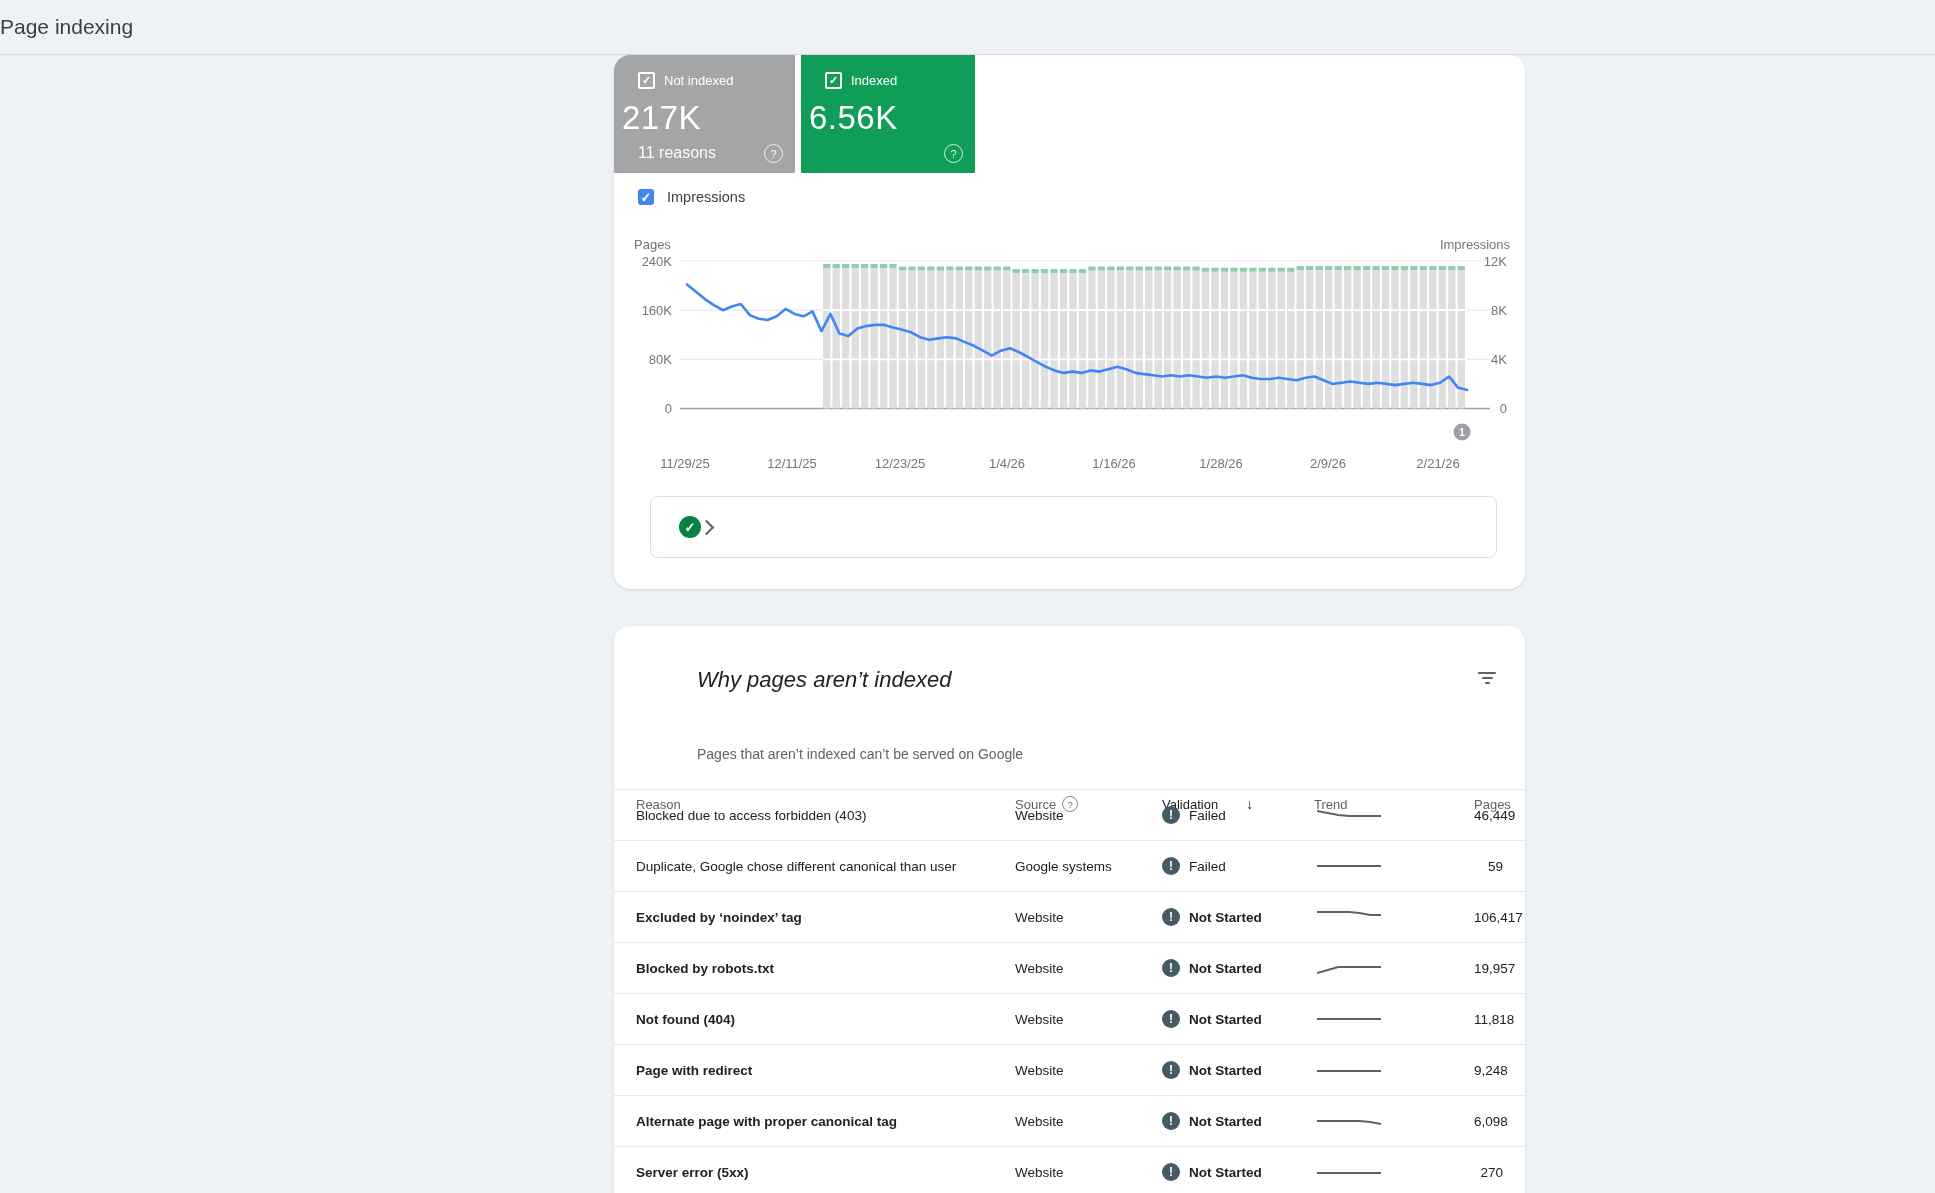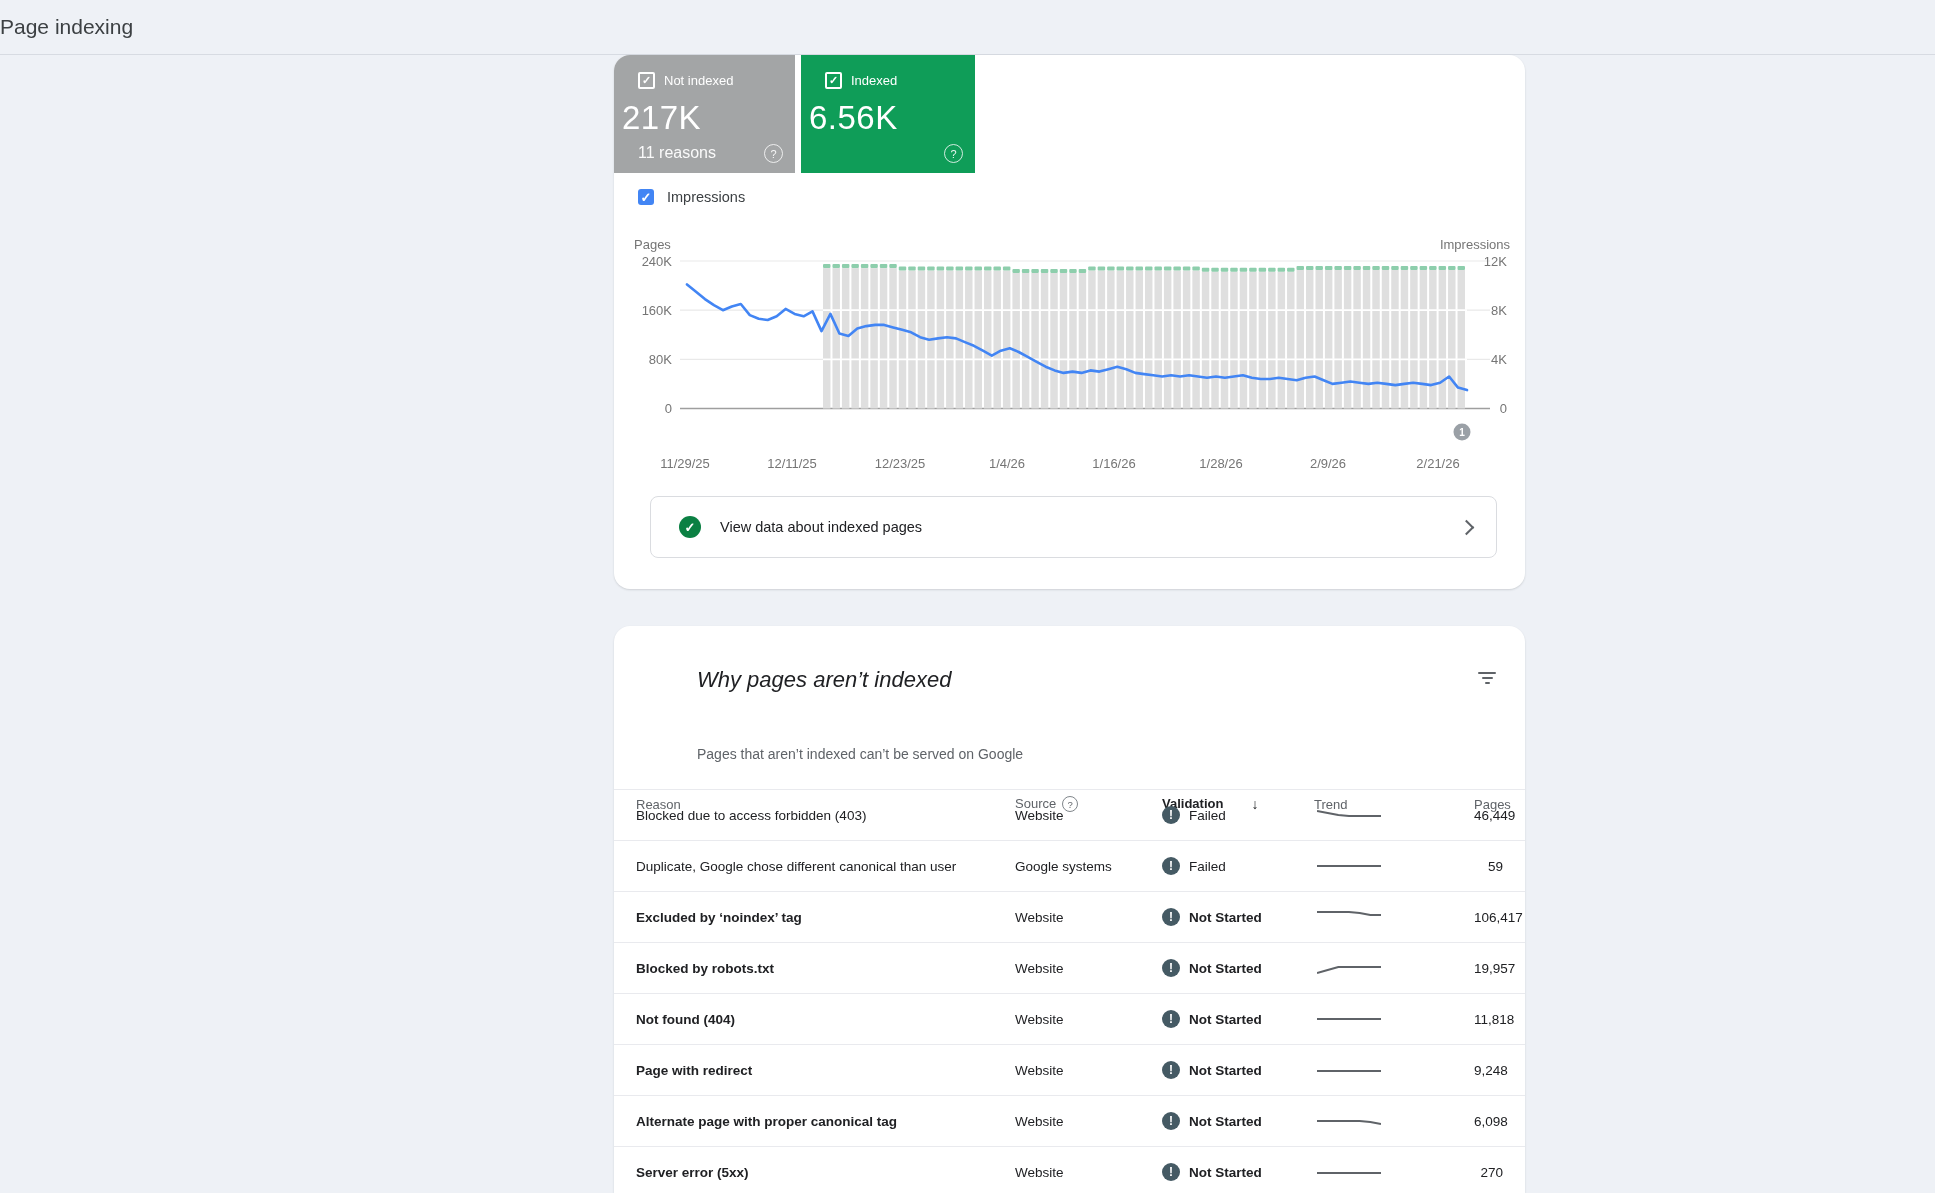--- a/index.html
+++ b/index.html
@@ -52,22 +52,22 @@
   .tc-title{position:absolute;left:83px;top:41px;font-size:22px;color:#202124;font-style:italic;}
   .tc-subtitle{position:absolute;left:83px;top:72px;font-size:14px;color:#5f6368;margin-top:48px;}
   .filter-btn{position:absolute;right:27px;top:42px;width:22px;height:20px;display:flex;flex-direction:column;
     align-items:center;justify-content:center;gap:3px;cursor:pointer;}
   .filter-btn span{display:block;height:2px;background:#5f6368;border-radius:1px;}
   .fb1{width:18px;}.fb2{width:11px;}.fb3{width:5px;}
   
   .grid-row{display:grid;grid-template-columns:379px 147px 152px 160px 1fr;align-items:center;
     padding-left:22px;padding-right:22px;}
   .thead{height:33px;margin-top:10px;color:#5f6368;font-size:13px;}
-  .thead .hcell{display:flex;align-items:flex-start;gap:6px;cursor:pointer;margin-top:40px;}
-  .thead .sorted{color:#202124;font-weight:bold;gap:28px;}
+  .thead .hcell{display:flex;align-items:flex-end;gap:6px;cursor:pointer;margin-top:40px;}
+  .thead .sorted{color:#202124;font-weight:normal;gap:28px;}
   .sort-arrow{font-size:14px;color:#202124;}
   .qmark{width:14px;height:14px;border:1.4px solid #80868b;border-radius:50%;display:flex;align-items:center;
     justify-content:center;font-size:9.5px;color:#5f6368;}
   .tbody .grid-row{height:50px;border-top:1px solid #e9eaee;font-size:13.5px;color:#202124;cursor:pointer;}
   .tbody .grid-row.bold .c-reason,.tbody .grid-row.bold .c-valtext{font-weight:bold;}
   .c-pages{text-align:right;}
   .c-validation{display:flex;align-items:center;gap:9px;}
   .excl-circle{width:18px;height:18px;border-radius:50%;display:flex;align-items:center;justify-content:center;
     color:#fff;font-size:12px;font-weight:bold;flex:none;}
   .c-trend svg{display:block;margin-left:3px;}
@@ -266,21 +266,20 @@
       <text x="500" y="232" text-anchor="middle" fill="#757575" font-size="13">1/16/26</text>
       <text x="607" y="232" text-anchor="middle" fill="#757575" font-size="13">1/28/26</text>
       <text x="714" y="232" text-anchor="middle" fill="#757575" font-size="13">2/9/26</text>
       <text x="824" y="232" text-anchor="middle" fill="#757575" font-size="13">2/21/26</text>
       <circle cx="848" cy="196" r="8.5" fill="#9aa0a6"></circle>
       <text x="848" y="200" text-anchor="middle" fill="#ffffff" font-size="10" font-weight="bold">1</text>
     </svg>
 
   <div class="view-data">
     <div class="check-circle" id="vd-icon" style="background: rgb(11, 128, 67);">✓</div>
-    <div class="view-data-label">View data about indexed pages</div>
     <div class="chevron"></div>
   </div>
 </div>
 
 <div class="card" id="table-card">
   <div class="tc-head">
     <div class="info-circle">i</div>
     <div class="tc-title">Why pages aren’t indexed</div>
     <div class="tc-subtitle">Pages that aren’t indexed can’t be served on Google</div>
     <div class="filter-btn">

